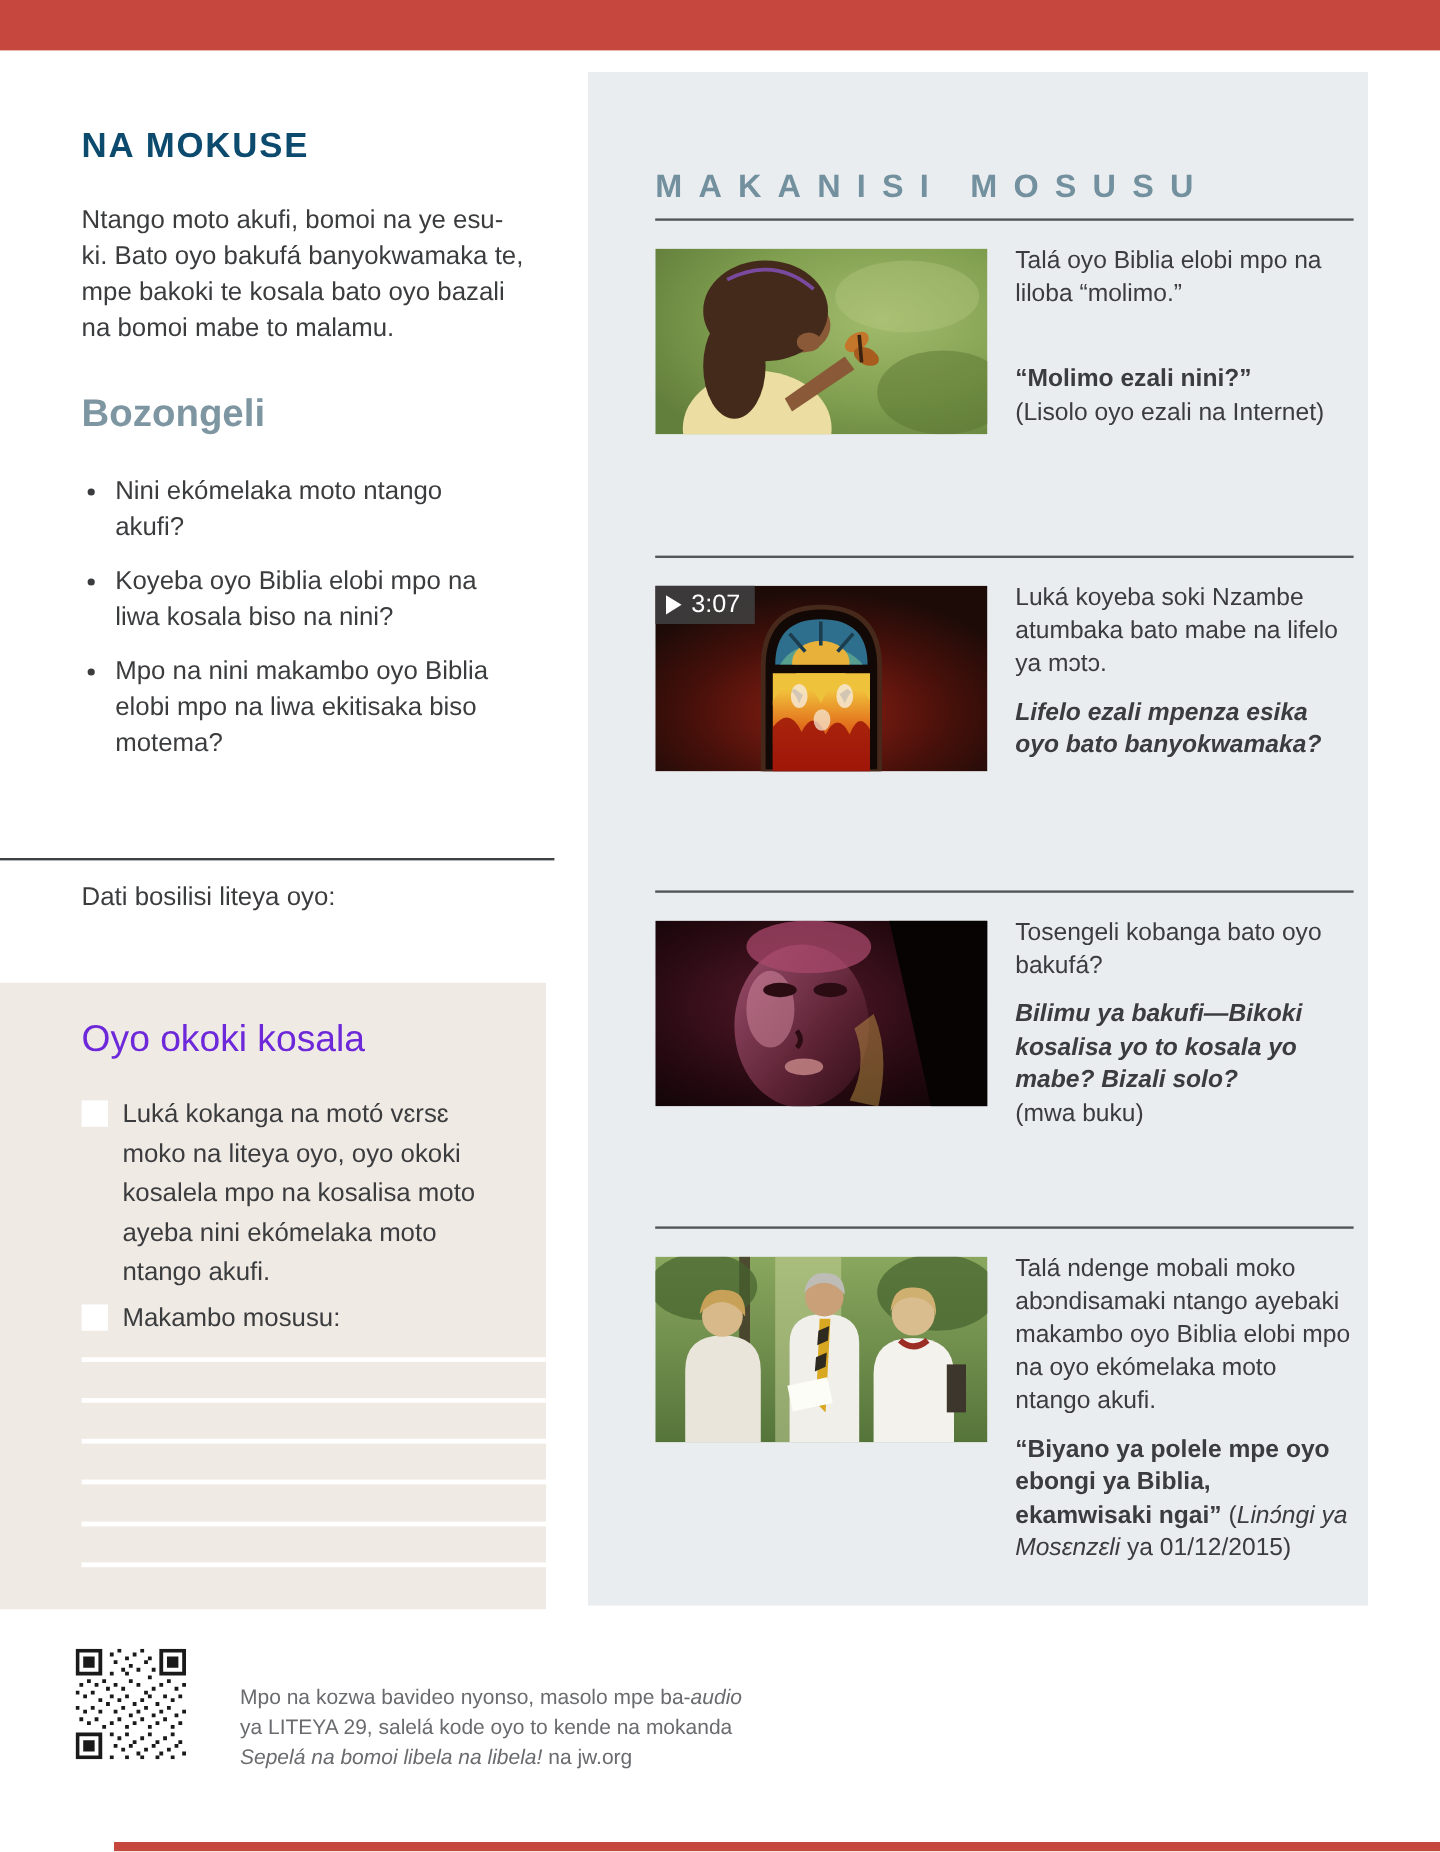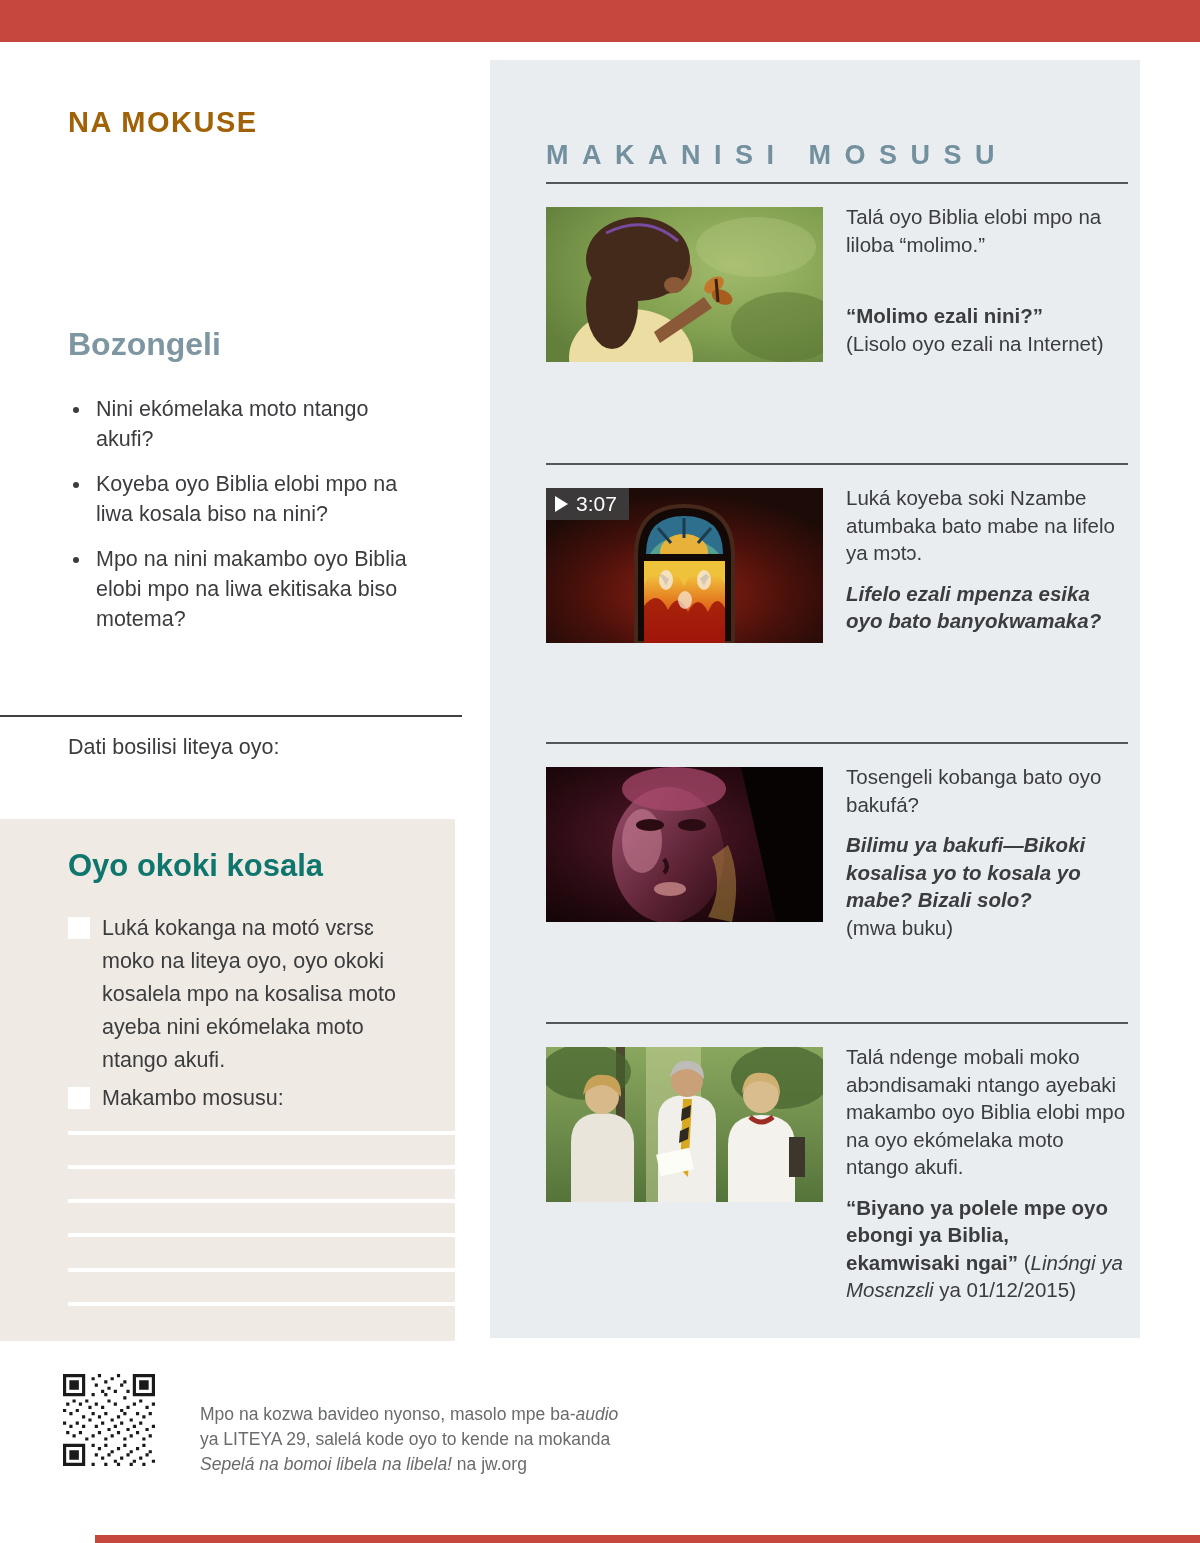--- a/index.html
+++ b/index.html
@@ -5,30 +5,30 @@
   * { margin:0; padding:0; box-sizing:border-box; }
   body { background:#fff; }
   .page {
     position:relative; width:1200px; height:1543px; background:#ffffff;
     font-family:"Liberation Sans","DejaVu Sans",sans-serif; color:#3b3c3e; overflow:hidden;
   }
   .top-bar { position:absolute; left:0; top:0; width:1200px; height:42px; background:#c5473d; }
   .bottom-bar { position:absolute; left:95px; top:1535px; width:1105px; height:8px; background:#c5473d; }
 
   
-  .summary-title { position:absolute; left:68px; top:106px; font-size:29px; font-weight:bold; letter-spacing:1.5px; color:#a16207; }
+  .summary-title { position:absolute; left:68px; top:106px; font-size:29px; font-weight:bold; letter-spacing:1.5px; color:#0c4a6e; }
   .summary-text { position:absolute; left:68px; top:168px; width:372px; font-size:21.5px; line-height:30px; color:#3b3c3e; }
   .review-title { position:absolute; left:68px; top:326px; font-size:32px; font-weight:bold; color:#7e96a2;text-align:center; }
   .review-list { position:absolute; left:92px; top:394px; width:330px; list-style:disc; }
   .review-list li { font-size:21.5px; line-height:30px; margin-bottom:15px; padding-left:4px; }
   .left-rule { position:absolute; left:0; top:715px; width:462px; height:0; border-top:2px solid #3e4144; }
   .date-label { position:absolute; left:68px; top:735px; font-size:21.5px; }
 
   .notes { position:absolute; left:0; top:819px; width:455px; height:522px; background:#f0eae5; }
-  .notes-title { position:absolute; left:68px; top:29px; font-size:31px; font-weight:bold; color:#0f766e; }
+  .notes-title { position:absolute; left:68px; top:29px; font-size:31px; font-weight:normal; color:#6d28d9; }
   .todo-check { position:absolute; left:68px; width:22px; height:22px; background:#ffffff; }
   .todo-text { position:absolute; left:102px; width:302px; font-size:21.5px; line-height:33px; }
   .note-line { position:absolute; left:68px; width:387px; height:4px; background:#ffffff; }
 
   
   .panel { position:absolute; left:490px; top:60px; width:650px; height:1278px; background:#e9edf0; }
   .panel-title { position:absolute; left:56px; top:48px; font-size:27px; font-weight:bold; letter-spacing:0.5em; color:#73909e; white-space:nowrap;margin-top:32px; }
   .rule { position:absolute; left:56px; width:582px; height:0; border-top:2px solid #53575a; }
   .rule1 { top:122px; } .rule2 { top:403px; } .rule3 { top:682px; } .rule4 { top:962px; }
   .row { position:absolute; left:56px; width:582px; display:flex; }
@@ -53,20 +53,21 @@
   .it { font-style:italic; }
 </style>
 </head>
 <body>
 
 <div class="page">
 
   <div class="top-bar"></div>
 
   <div class="summary-title">NA MOKUSE</div>
+  <div class="summary-text">Ntango moto akufi, bomoi na ye esu-ki. Bato oyo bakufá banyokwamaka te, mpe bakoki te kosala bato oyo bazali na bomoi mabe to malamu.</div>
 
   <div class="review-title">Bozongeli</div>
   <ul class="review-list">
     <li>Nini ekómelaka moto ntango akufi?</li>
     <li>Koyeba oyo Biblia elobi mpo na liwa kosala biso na nini?</li>
     <li>Mpo na nini makambo oyo Biblia elobi mpo na liwa ekitisaka biso motema?</li>
   </ul>
 
   <div class="left-rule"></div>
   <div class="date-label">Dati bosilisi liteya oyo:</div>

